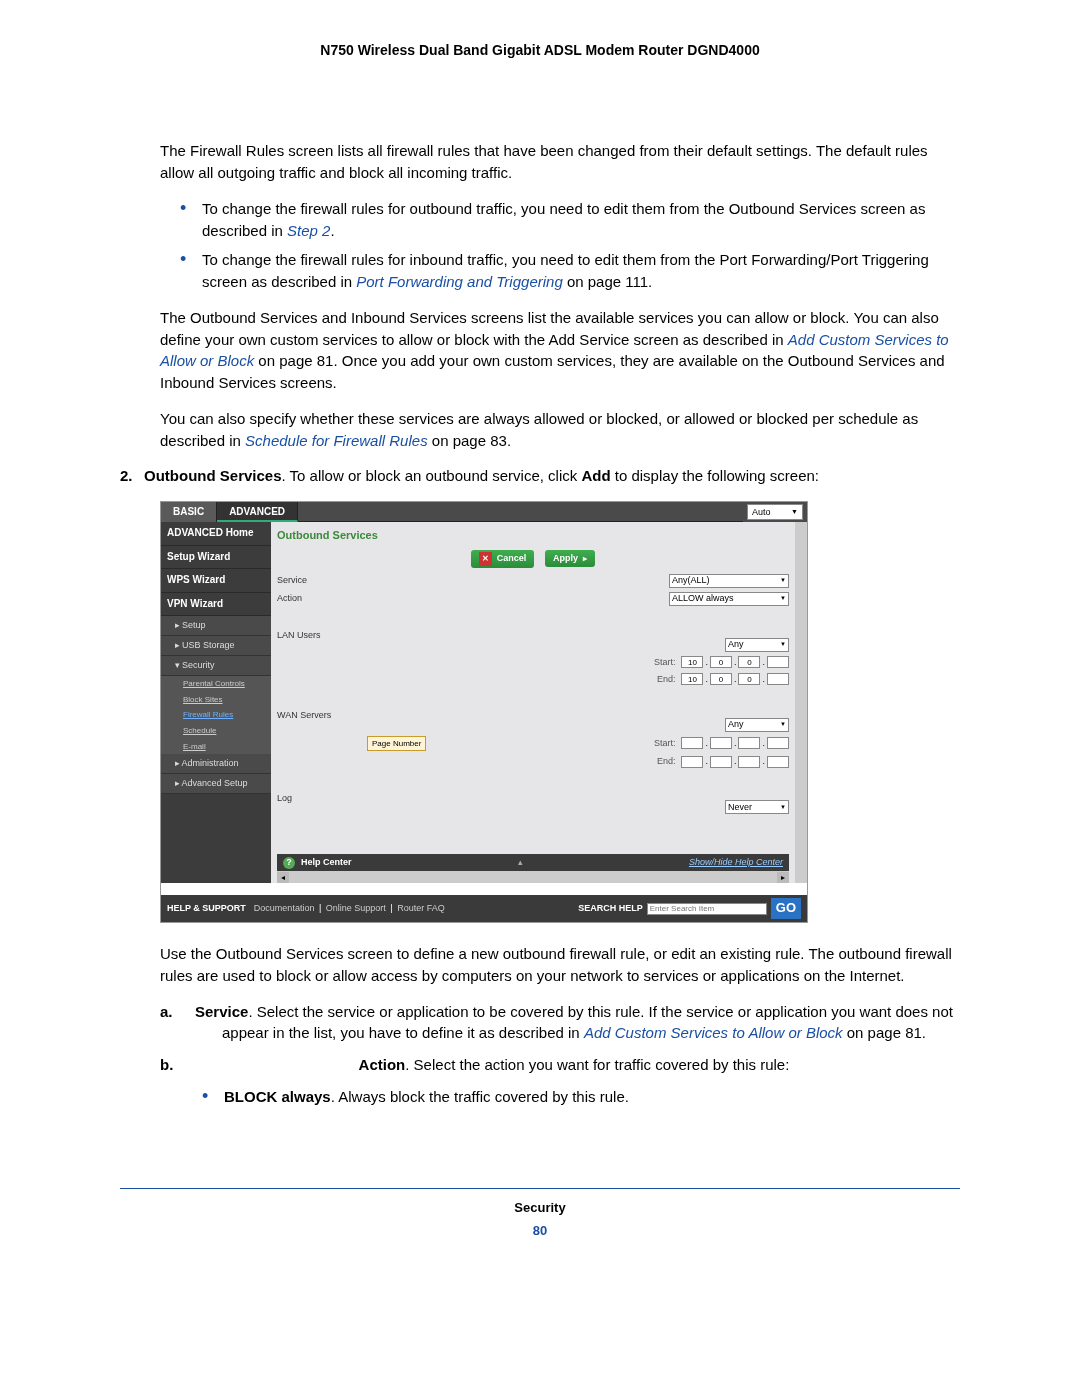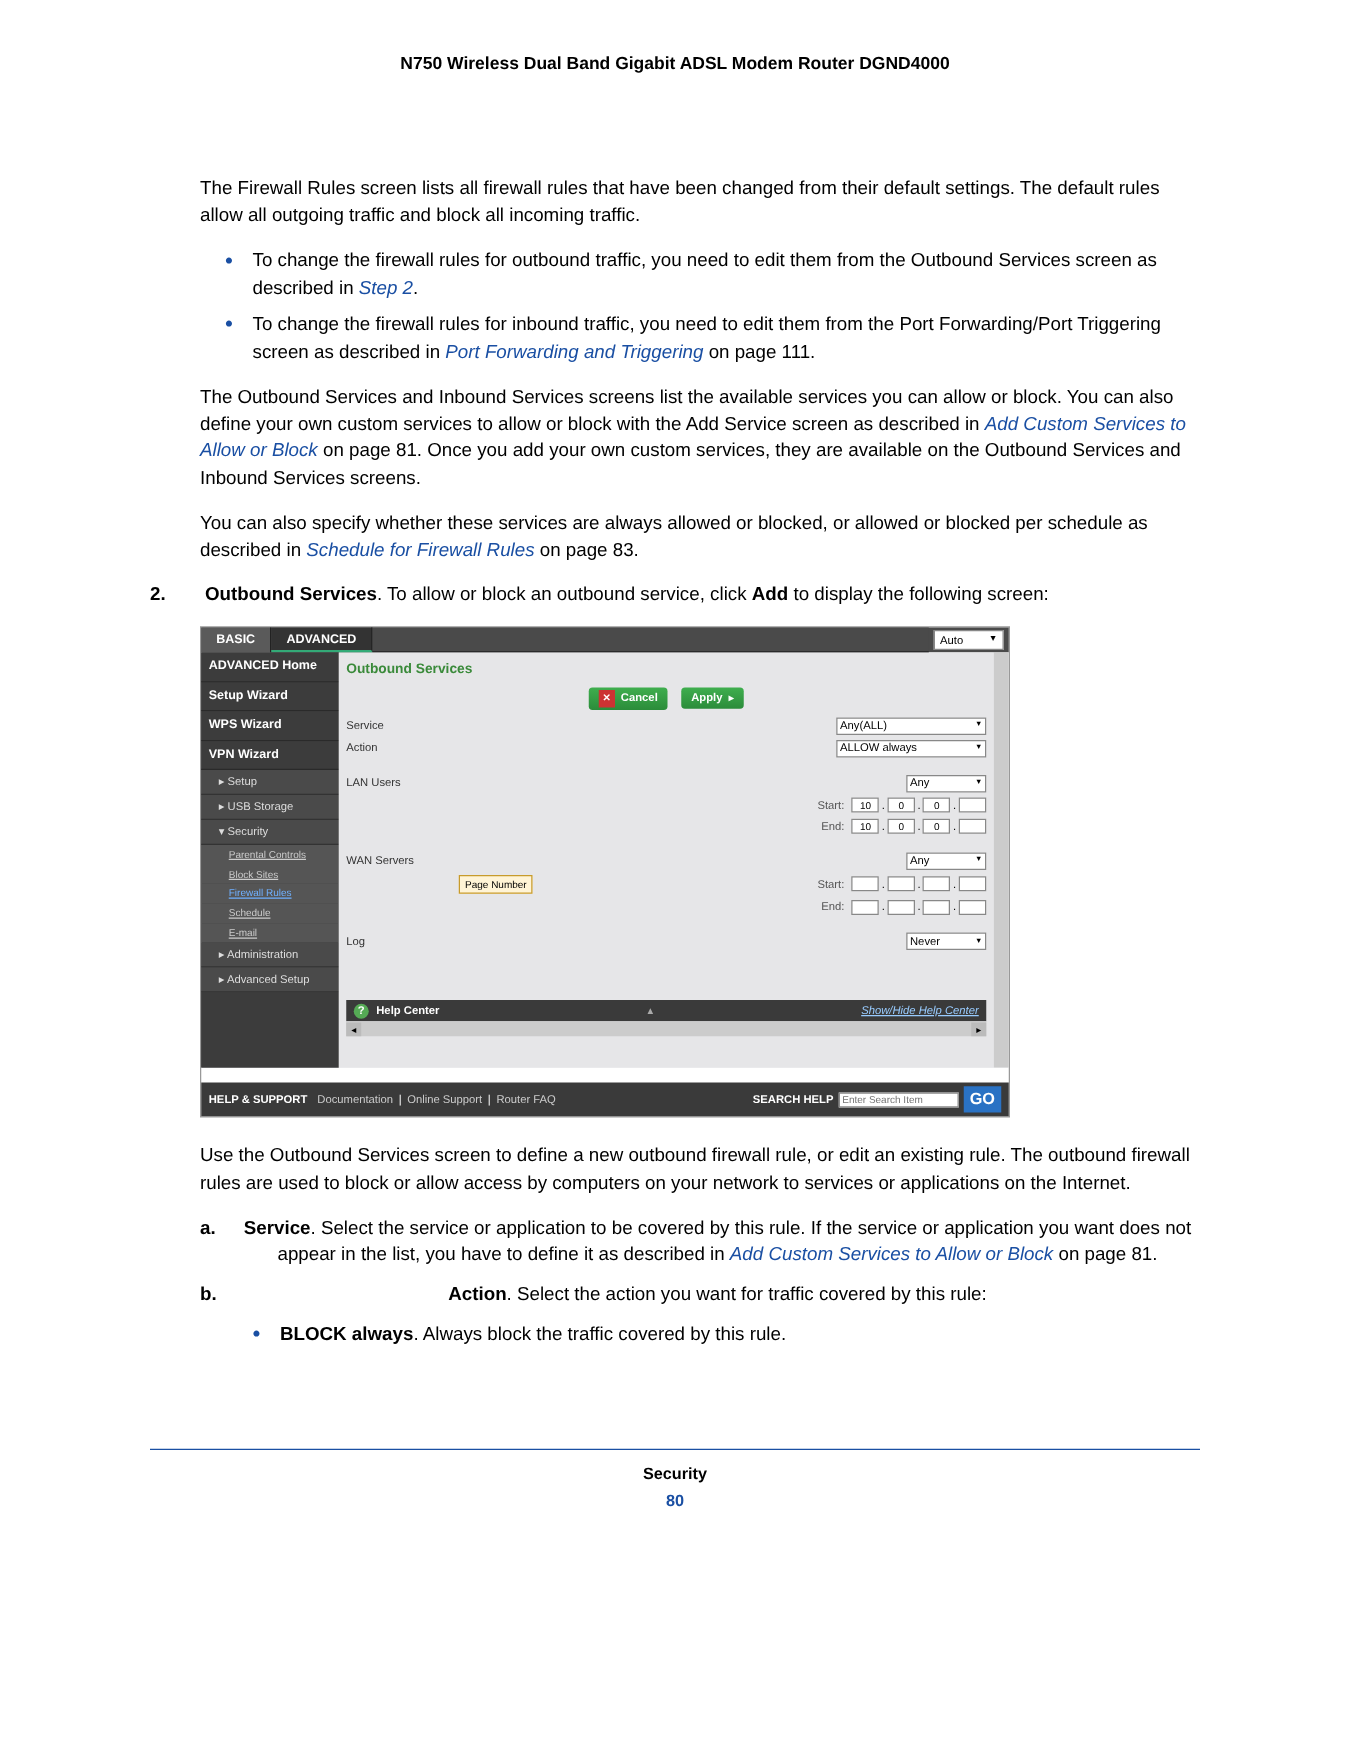--- a/index.html
+++ b/index.html
@@ -15,21 +15,21 @@
   }
   .header-title {
     text-align: center;
     font-weight: bold;
     font-size: 14px;
     margin-bottom: 80px;
   }
   .body-text { margin: 0 0 14px 40px; }
   .list-num { margin-left: 0; font-weight: bold; display: inline-block; width: 24px; vertical-align: top;}
   .num-row { display:flex; margin-bottom:14px;}
-  .num-row .content { flex:1;margin-left:20px; }
+  .num-row .content { flex:1; }
   .bullets { margin: 0 0 14px 60px; }
   .bullets .bitem { display:flex; margin-bottom:8px; }
   .bullets .dot { color:#1a4fa3; font-size:18px; line-height:1.2; width:22px; flex:none;}
   .bullets .txt { flex:1; }
   .sub-bullets { margin-left: 82px; }
   .sub-bullets .bitem { display:flex; margin-bottom:8px;}
   .sub-bullets .dot { color:#1a4fa3; font-size:18px; line-height:1.2; width:22px; flex:none;}
   .letters { margin-left: 40px; }
   .letters .lrow { display:flex; margin-bottom:10px;}
   .letters .lbl { font-weight:bold; width:28px; flex:none;}
@@ -65,38 +65,38 @@
   .ru-btn { display:inline-flex; align-items:center; background:linear-gradient(#3fae4e,#2b8c3a); color:#fff; font-size:9px; font-weight:bold; padding:2px 8px; border-radius:3px; margin:0 4px;}
   .ru-btn .x { background:#c33; padding:1px 3px; margin-right:5px; font-size:8px;}
   .ru-btn .arw { margin-left:5px; font-size:8px;}
   .ru-form { font-size:9px; }
   .ru-row { display:flex; align-items:center; margin-bottom:4px;}
   .ru-row label.sec { width:90px; color:#333;}
   .ru-row label.sub { width:88px; color:#555; text-align:right; padding-right:6px; margin-left:auto;}
   .ru-select { border:1px solid #888; background:#fff; font-size:9px; padding:0 2px; height:14px; display:inline-flex; align-items:center; justify-content:space-between;}
   .ru-select .tri { font-size:6px; padding-left:4px;}
   .ru-sel-wide { width:120px; margin-left:auto;}
-  .ru-sel-narrow { width:64px;}
+  .ru-sel-narrow { width:64px;margin-top:18px;}
   .ru-ip input { width:22px; height:12px; font-size:8px; border:1px solid #888; text-align:center;}
   .ru-ip span { padding:0 2px;}
   .ru-section-gap { height:10px;}
   .pg-num-btn { border:1px solid #c79b2c; background:#fff4d6; font-size:8px; padding:1px 4px; margin-left:90px;}
   .ru-help { background:#3a3a3a; color:#fff; display:flex; align-items:center; font-size:9px; padding:2px 6px; margin-top:40px;}
   .ru-help .q { background:#5a5; border-radius:50%; width:12px; height:12px; display:inline-flex; align-items:center; justify-content:center; font-weight:bold; margin-right:6px;}
   .ru-help .mid { flex:1; text-align:center; color:#aaa;}
   .ru-help .show { color:#9cf; text-decoration:underline; font-style:italic;}
   .ru-scroll { background:#ccc; height:12px; display:flex; align-items:center;}
   .ru-scroll .l, .ru-scroll .r { width:12px; text-align:center; font-size:8px; background:#bbb;}
   .ru-scroll .track { flex:1;}
   .ru-footer { background:#3a3a3a; color:#fff; display:flex; align-items:center; font-size:9px; padding:3px 6px;margin-top:12px;}
   .ru-footer .hs { font-weight:bold; margin-right:6px;}
   .ru-footer .links span { color:#ccc; margin:0 2px;}
   .ru-footer .spacer { flex:1;}
   .ru-footer .srch-lbl { font-weight:bold; margin-right:4px;}
-  .ru-footer input { width:96px; height:12px; font-size:8px; border:1px solid #888; padding:0 2px;}
+  .ru-footer input { width:120px; height:12px; font-size:8px; border:1px solid #888; padding:0 2px;}
   .ru-footer .go { background:#2a72c4; color:#fff; font-weight:bold; padding:1px 5px; margin-left:4px; font-size:13px;}
   .ru-vscroll { width:12px; background:#ccc;}
   .ru-main-wrap { display:flex; flex:1;}
 
   .page-footer-line { border:none; border-top:1px solid #1a4fa3; margin:80px 0 10px;}
   .page-footer-sec { text-align:center; font-weight:bold; font-size:13px;}
   .page-footer-num { text-align:center; font-weight:bold; font-size:13px; color:#1a4fa3; margin-top:4px;}
 </style>
 </head>
 <body>

